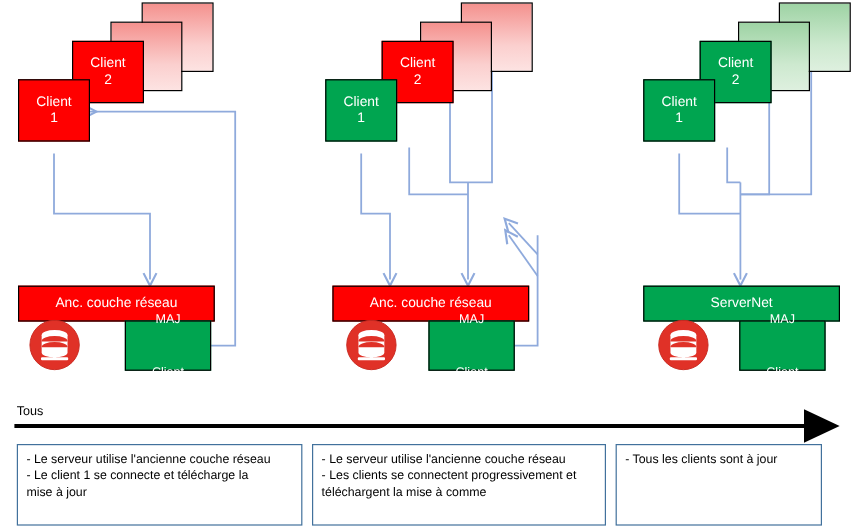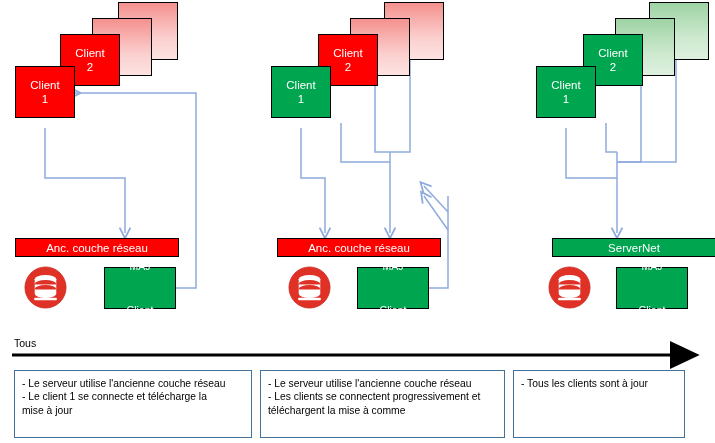--- a/index.html
+++ b/index.html
@@ -38,21 +38,21 @@
   .fill-pink {
     background: linear-gradient(to bottom, #F4918E 0%, #FBCFCE 62%, #FDE3E2 100%);
   }
   .fill-lgreen {
     background: linear-gradient(to bottom, #9ED3A4 0%, #CDE9CF 62%, #DEF0DF 100%);
   }
 
   
   .layer-bar {
     position: absolute;
-    height: 19px;
+    height: 30px;
     border: 1.3px solid #000000;
     color: #ffffff;
     font-size: 11.5px;
     display: flex;
     align-items: center;
     justify-content: center;
     z-index: 6;
   }
 
   
@@ -219,21 +219,21 @@
   <div class="client-box fill-lgreen" style="left:615px;top:18px;width:60px;height:58px;"></div>
   <div class="client-box fill-green" style="left:583px;top:34px;width:60px;height:52px;">
     <span class="ln">Client</span>
     <span class="ln">2</span>
   </div>
   <div class="client-box fill-green" style="left:536px;top:66px;width:60px;height:52px;">
     <span class="ln">Client</span>
     <span class="ln">1</span>
   </div>
 
-  <div class="layer-bar fill-green" style="left:552px;top:238px;width:164px;">ServerNet</div>
+  <div class="layer-bar fill-green" style="left:536px;top:238px;width:164px;">ServerNet</div>
 
   <svg class="server-icon" style="left:546px;top:264px;" viewBox="0 0 48 48">
     <circle cx="24" cy="24" r="21" fill="#E03127"></circle>
     <circle cx="24" cy="24" r="21" fill="none" stroke="#C92A21" stroke-width="0.8"></circle>
     <ellipse cx="24" cy="15.5" rx="11" ry="4.2" fill="#ffffff"></ellipse>
     <path d="M13,15.5 v5 a11,4.2 0 0 0 22,0 v-5" fill="#ffffff"></path>
     <ellipse cx="24" cy="20.5" rx="11" ry="4.2" fill="#E03127"></ellipse>
     <path d="M13,21 v4.6 a11,4.2 0 0 0 22,0 v-4.6" fill="#ffffff"></path>
     <ellipse cx="24" cy="25.6" rx="11" ry="4.2" fill="#E03127"></ellipse>
     <path d="M13,26 v4.4 a11,4.2 0 0 0 22,0 v-4.4" fill="#ffffff"></path>

